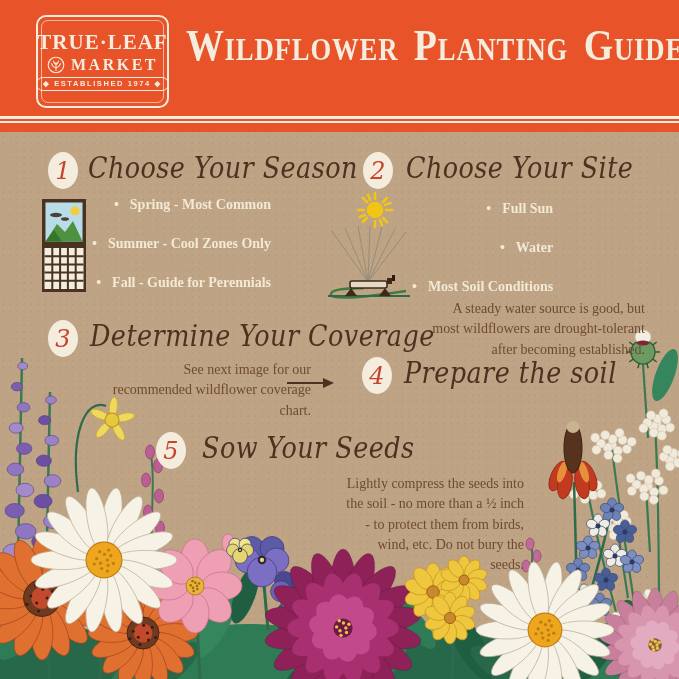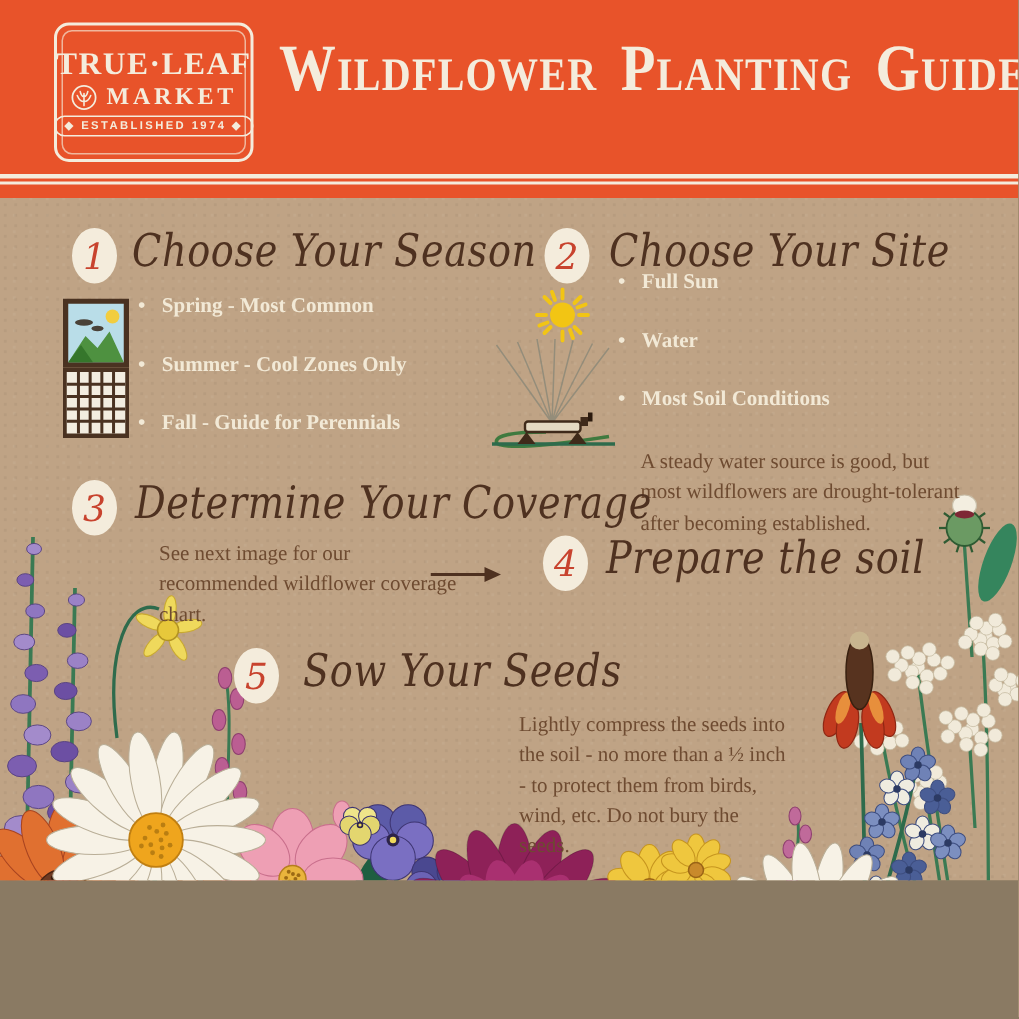--- a/index.html
+++ b/index.html
@@ -1,19 +1,19 @@
 <!DOCTYPE html>
 <html><head>
 <meta charset="utf-8">
 <style>
   *{margin:0;padding:0;box-sizing:border-box}
   html,body{background:#8a7a63;font-family:"Liberation Serif","DejaVu Serif",serif}
-  #canvas{position:relative;width:679px;height:587px;overflow:hidden;background:#BFA385;
+  #canvas{position:relative;width:679px;height:679px;overflow:hidden;background:#BFA385;
     background-image:radial-gradient(rgba(0,0,0,.045) 1px,transparent 1px),radial-gradient(rgba(255,255,255,.05) 1px,transparent 1px);
-    background-size:7px 7px,11px 11px;background-position:0 0,4px 6px;}
+    background-size:7px 7px,11px 11px;background-position:0 0,4px 6px;text-align:right;}
   
   .header{position:absolute;left:0;top:0;width:679px;height:132px;background:#E8532A;z-index:3}
   .hline{position:absolute;left:0;width:100%;background:#F4ECDC}
   .hline.a{top:116px;height:2.5px}.hline.b{top:121px;height:2px}
   .logo{position:absolute;left:36px;top:15px;width:133px;height:93px;border:2px solid #F4ECDC;border-radius:10px;
     display:flex;flex-direction:column;align-items:center;justify-content:center;gap:3px;color:#F4ECDC}
   .logo::after{content:"";position:absolute;inset:3px;border:1px solid #F4ECDC;border-radius:7px;opacity:.65;pointer-events:none}
   .logo-line1{font-weight:bold;font-size:21px;letter-spacing:1px;line-height:1}
   .logo-row{display:flex;align-items:center;gap:6px}
   .logo-row span{font-weight:bold;font-size:16px;letter-spacing:2.5px;line-height:1}
@@ -695,21 +695,21 @@
   <svg class="picon" style="left:328px;top:226px" width="82" height="74" viewBox="0 0 82 74">
     <path d="M40 56 L3 4 M40 56 L17 2 M40 56 L30 0 M40 56 L42 0 M40 56 L54 1 M40 56 L67 3 M40 56 L78 6" stroke="#8A8878" stroke-width="1" opacity=".8"></path>
     <path d="M36 62 C14 62 2 64 3 69 C4 74 32 72 78 65" fill="none" stroke="#3F7A3F" stroke-width="2.4"></path>
     <path d="M0 70 H82" stroke="#2E6B4C" stroke-width="2.2"></path>
     <rect x="22" y="55" width="37" height="7" rx="2" fill="#E4D9C2" stroke="#3F2A1A" stroke-width="1.6"></rect>
     <path d="M23 62 L17 70 L29 70 Z" fill="#3F2A1A"></path>
     <path d="M57 62 L51 70 L63 70 Z" fill="#3F2A1A"></path>
     <rect x="59" y="52" width="5" height="6" fill="#3F2A1A"></rect>
     <rect x="64" y="49" width="3" height="6" fill="#2B1A0E"></rect>
   </svg>
-  <ul class="blist" style="left:412px;top:176px">
+  <ul class="blist" style="left:412px;top:196px">
     <li>Full Sun</li>
     <li>Water</li>
     <li>Most Soil Conditions</li>
   </ul>
   <p class="note" style="left:427px;top:299px;width:218px">A steady water source is good, but most wildflowers are drought-tolerant after becoming established.</p>
 
   <div class="stepnum" style="left:48px;top:320px">3</div>
   <h2 class="script" style="left:90px;top:318px">Determine Your Coverage</h2>
   <p class="note" style="left:106px;top:360px;width:205px">See next image for our recommended wildflower coverage chart.</p>
   <svg class="picon" style="left:287px;top:377px" width="47" height="12" viewBox="0 0 47 12">

